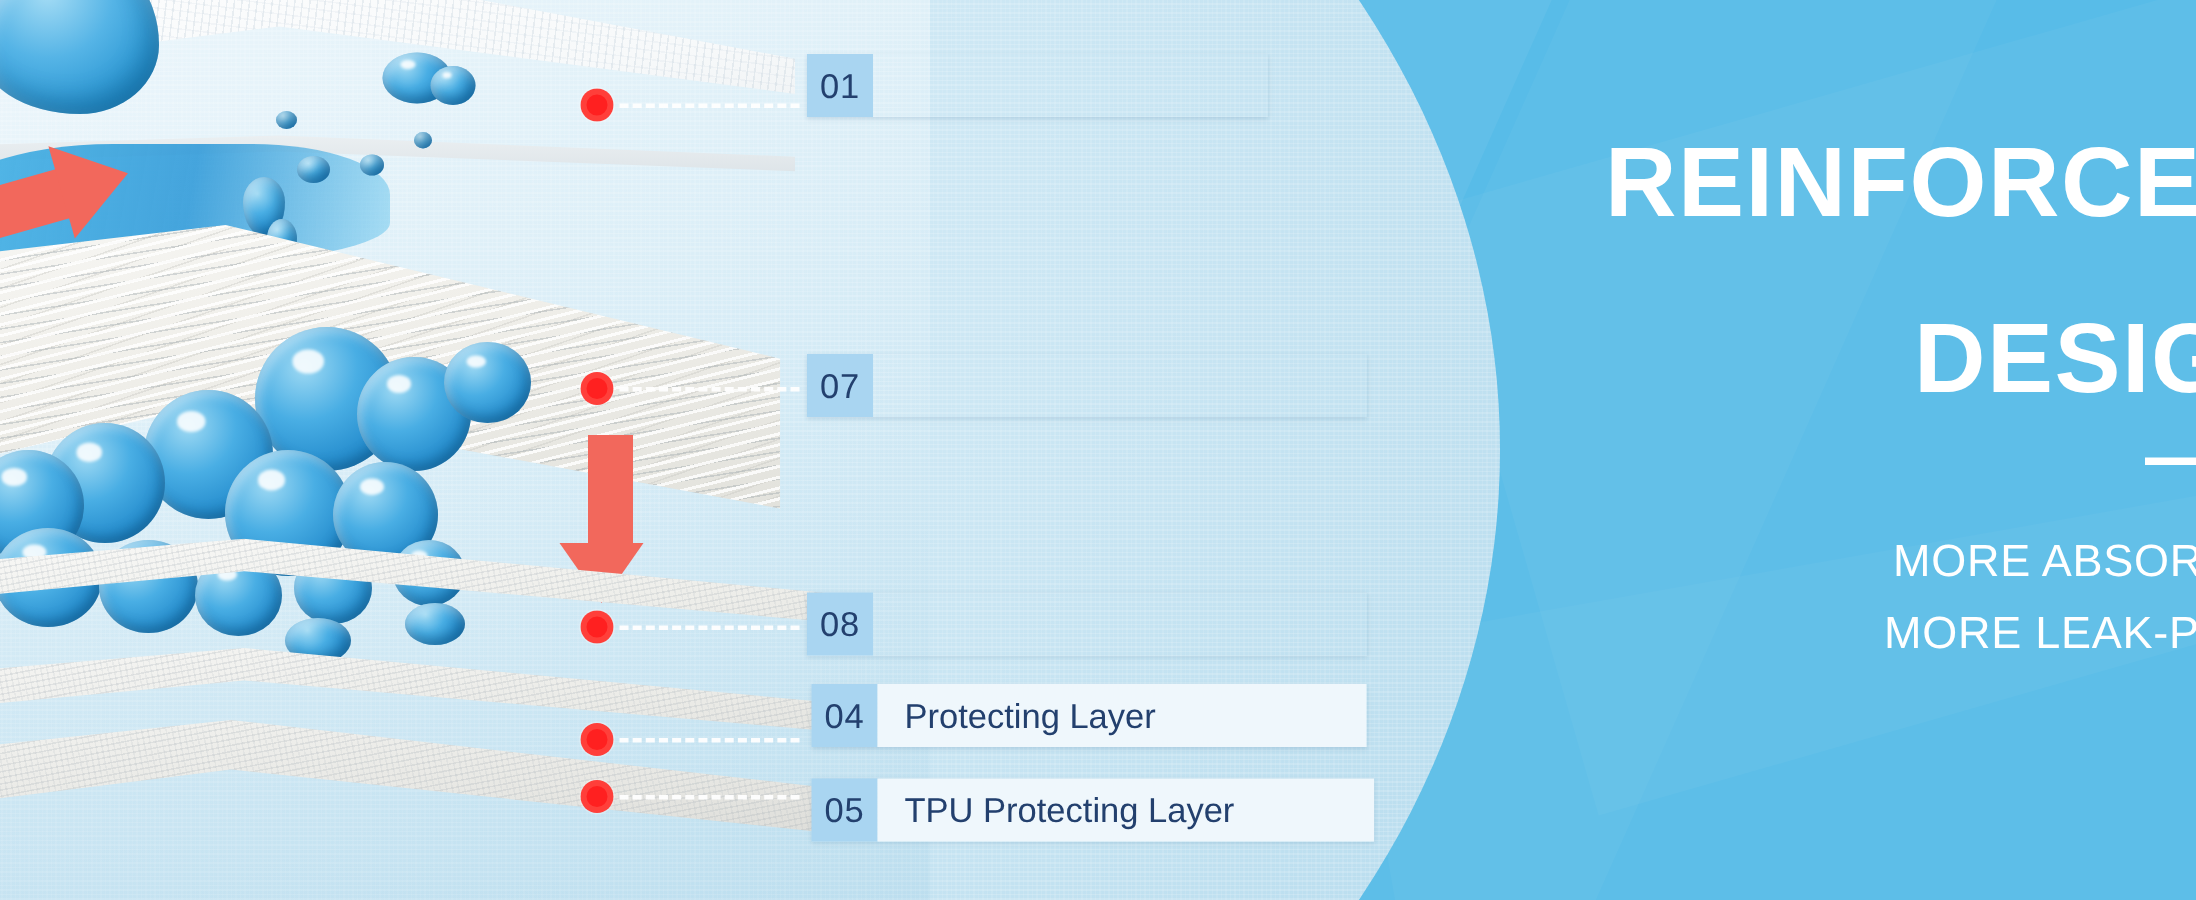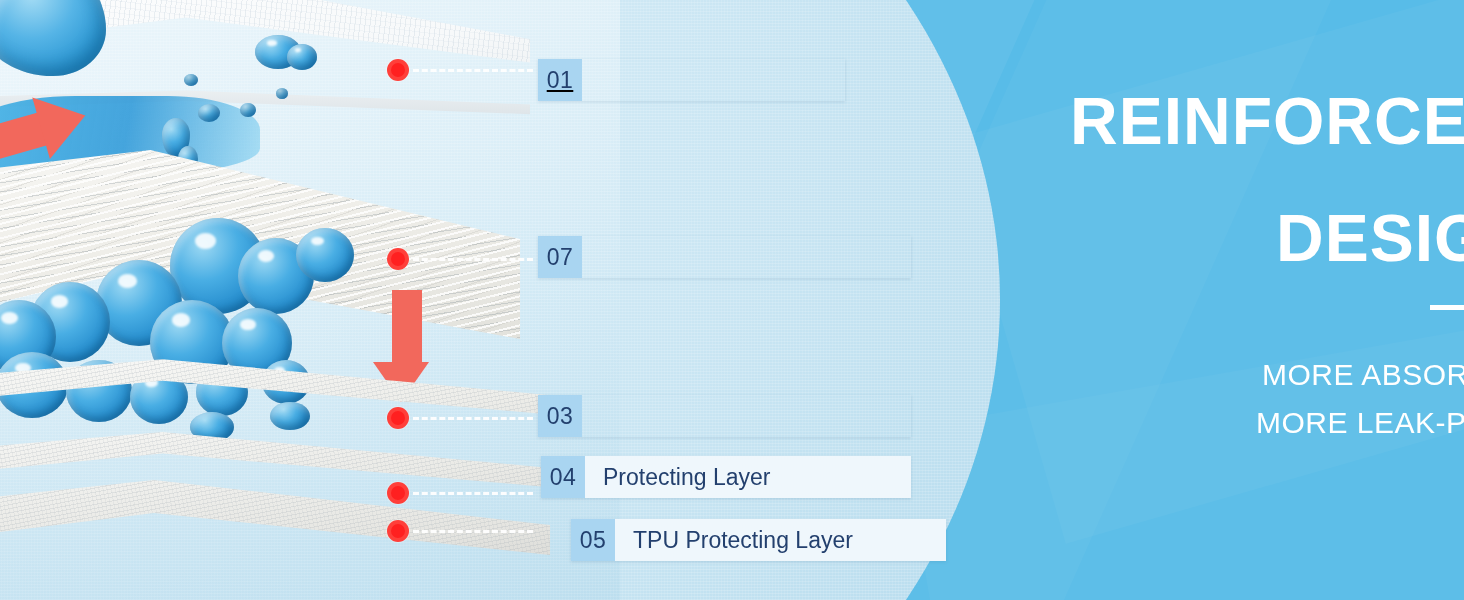--- a/index.html
+++ b/index.html
@@ -218,38 +218,38 @@
 
   <div class="dot" style="left:387px;top:407px;"></div>
   <div class="dash" style="left:413px;top:417px;width:120px;"></div>
 
   <div class="dot" style="left:387px;top:482px;"></div>
   <div class="dash" style="left:413px;top:492px;width:120px;"></div>
 
   <div class="dot" style="left:387px;top:520px;"></div>
   <div class="dash" style="left:413px;top:530px;width:120px;"></div>
 
-  <div class="label" style="left:538px;top:59px;width:307px;text-decoration:underline;">
+  <div class="label" style="left:538px;top:36px;width:307px;">
     <span class="num">01</span>
   </div>
 
   <div class="label" style="left:538px;top:236px;width:373px;">
     <span class="num">07</span>
   </div>
 
   <div class="label" style="left:538px;top:395px;width:373px;">
-    <span class="num">03</span>
+    <span class="num">08</span>
   </div>
 
   <div class="label" style="left:541px;top:456px;width:370px;">
     <span class="num">04</span>
     <span class="txt">Protecting Layer</span>
   </div>
 
-  <div class="label" style="left:541px;top:519px;width:375px;margin-left:30px;">
+  <div class="label" style="left:541px;top:519px;width:375px;">
     <span class="num">05</span>
     <span class="txt">TPU Protecting Layer</span>
   </div>
 
   <div class="headline">REINFORCED</div>
   <div class="headline2">DESIGN</div>
   <div class="rule"></div>
   <div class="sub1">MORE ABSORBENT</div>
   <div class="sub2">MORE LEAK-PROOF</div>
 

